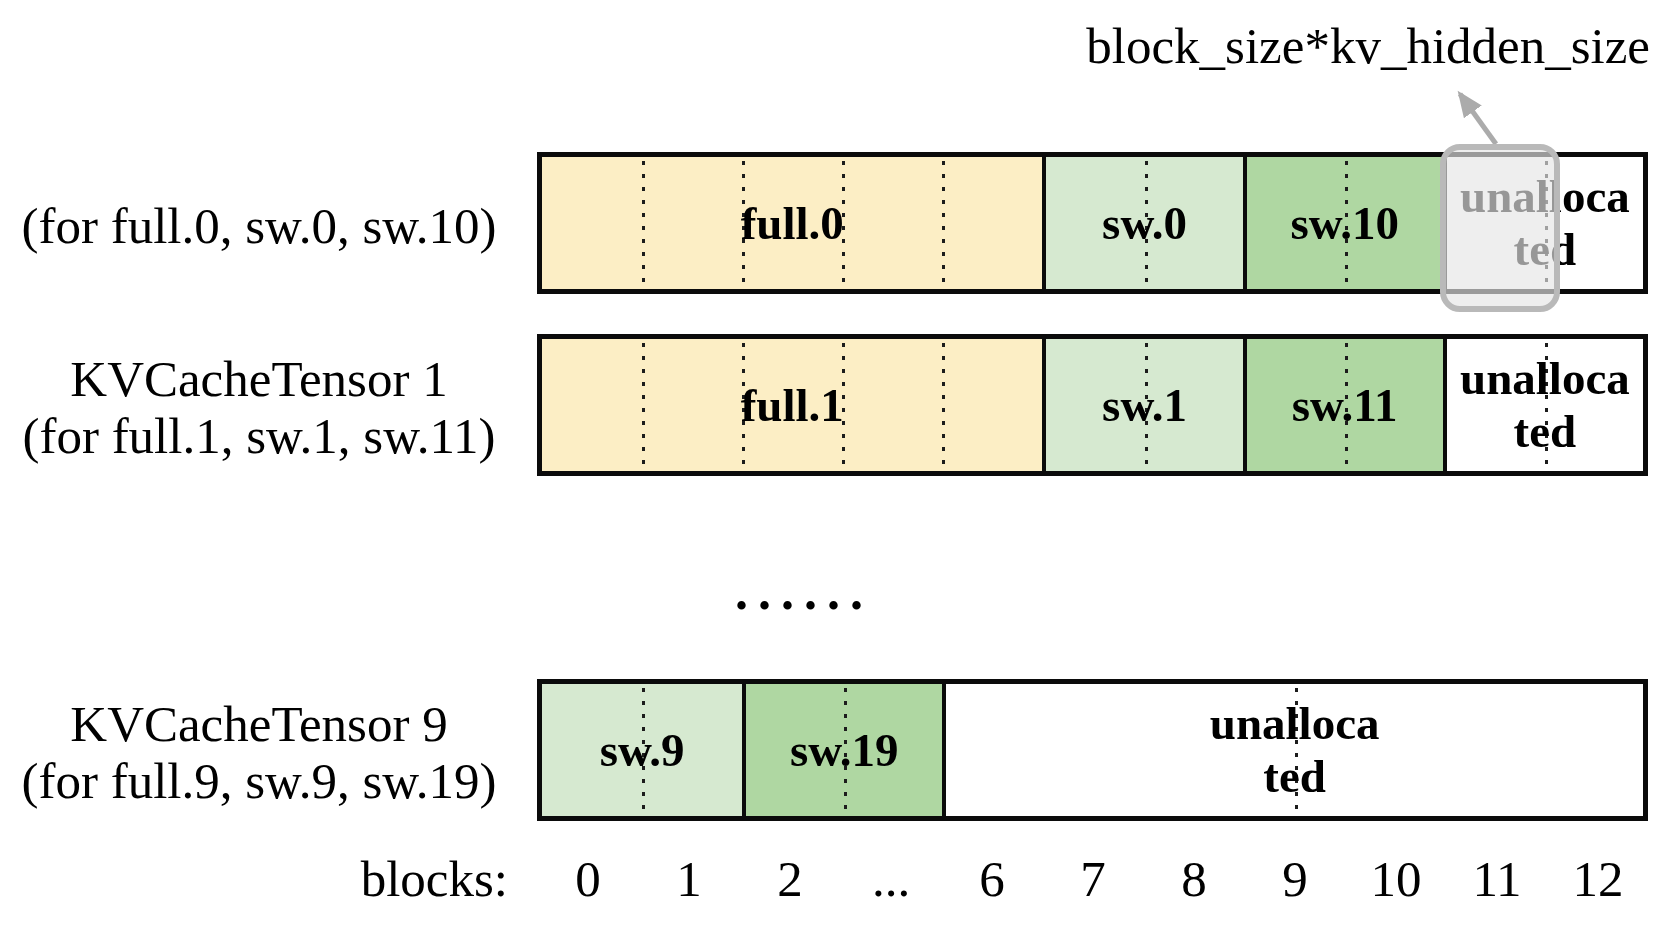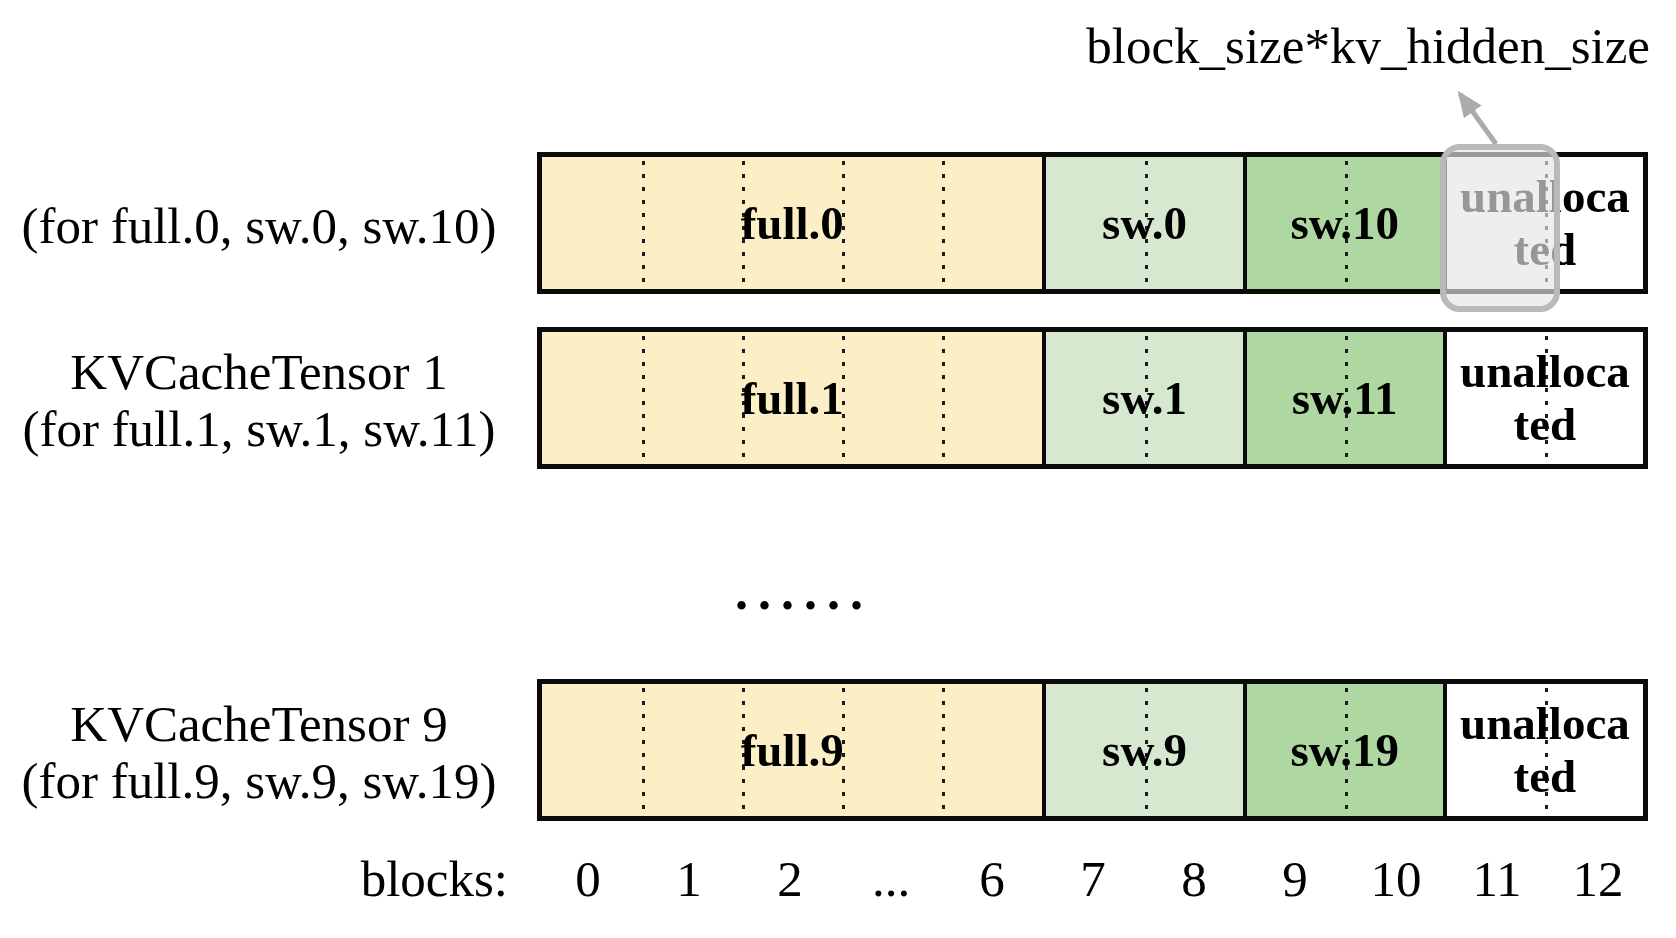--- a/index.html
+++ b/index.html
@@ -94,21 +94,21 @@
         <div class="sec-label">sw.10</div>
       </div>
       <div class="sec sec-un">
         <div class="divider d50"></div>
         <div class="sec-label">unallocated</div>
       </div>
       <div class="highlight-box"></div>
     </div>
   </div>
 
-  <div class="tensor-row" style="top:327px">
+  <div class="tensor-row" style="top:334px">
     <div class="row-label">
       <div>KVCacheTensor 1</div>
       <div>(for full.1, sw.1, sw.11)</div>
     </div>
     <div class="bar">
       <div class="sec sec-full">
         <div class="divider d20"></div>
         <div class="divider d40"></div>
         <div class="divider d60"></div>
         <div class="divider d80"></div>
@@ -130,27 +130,20 @@
   </div>
 
   <div class="more-dots">......</div>
 
   <div class="tensor-row" style="top:679px">
     <div class="row-label">
       <div>KVCacheTensor 9</div>
       <div>(for full.9, sw.9, sw.19)</div>
     </div>
     <div class="bar">
-      <div class="sec sec-full">
-        <div class="divider d20"></div>
-        <div class="divider d40"></div>
-        <div class="divider d60"></div>
-        <div class="divider d80"></div>
-        <div class="sec-label">full.9</div>
-      </div>
       <div class="sec sec-sw">
         <div class="divider d50"></div>
         <div class="sec-label">sw.9</div>
       </div>
       <div class="sec sec-sw2">
         <div class="divider d50"></div>
         <div class="sec-label">sw.19</div>
       </div>
       <div class="sec sec-un">
         <div class="divider d50"></div>

